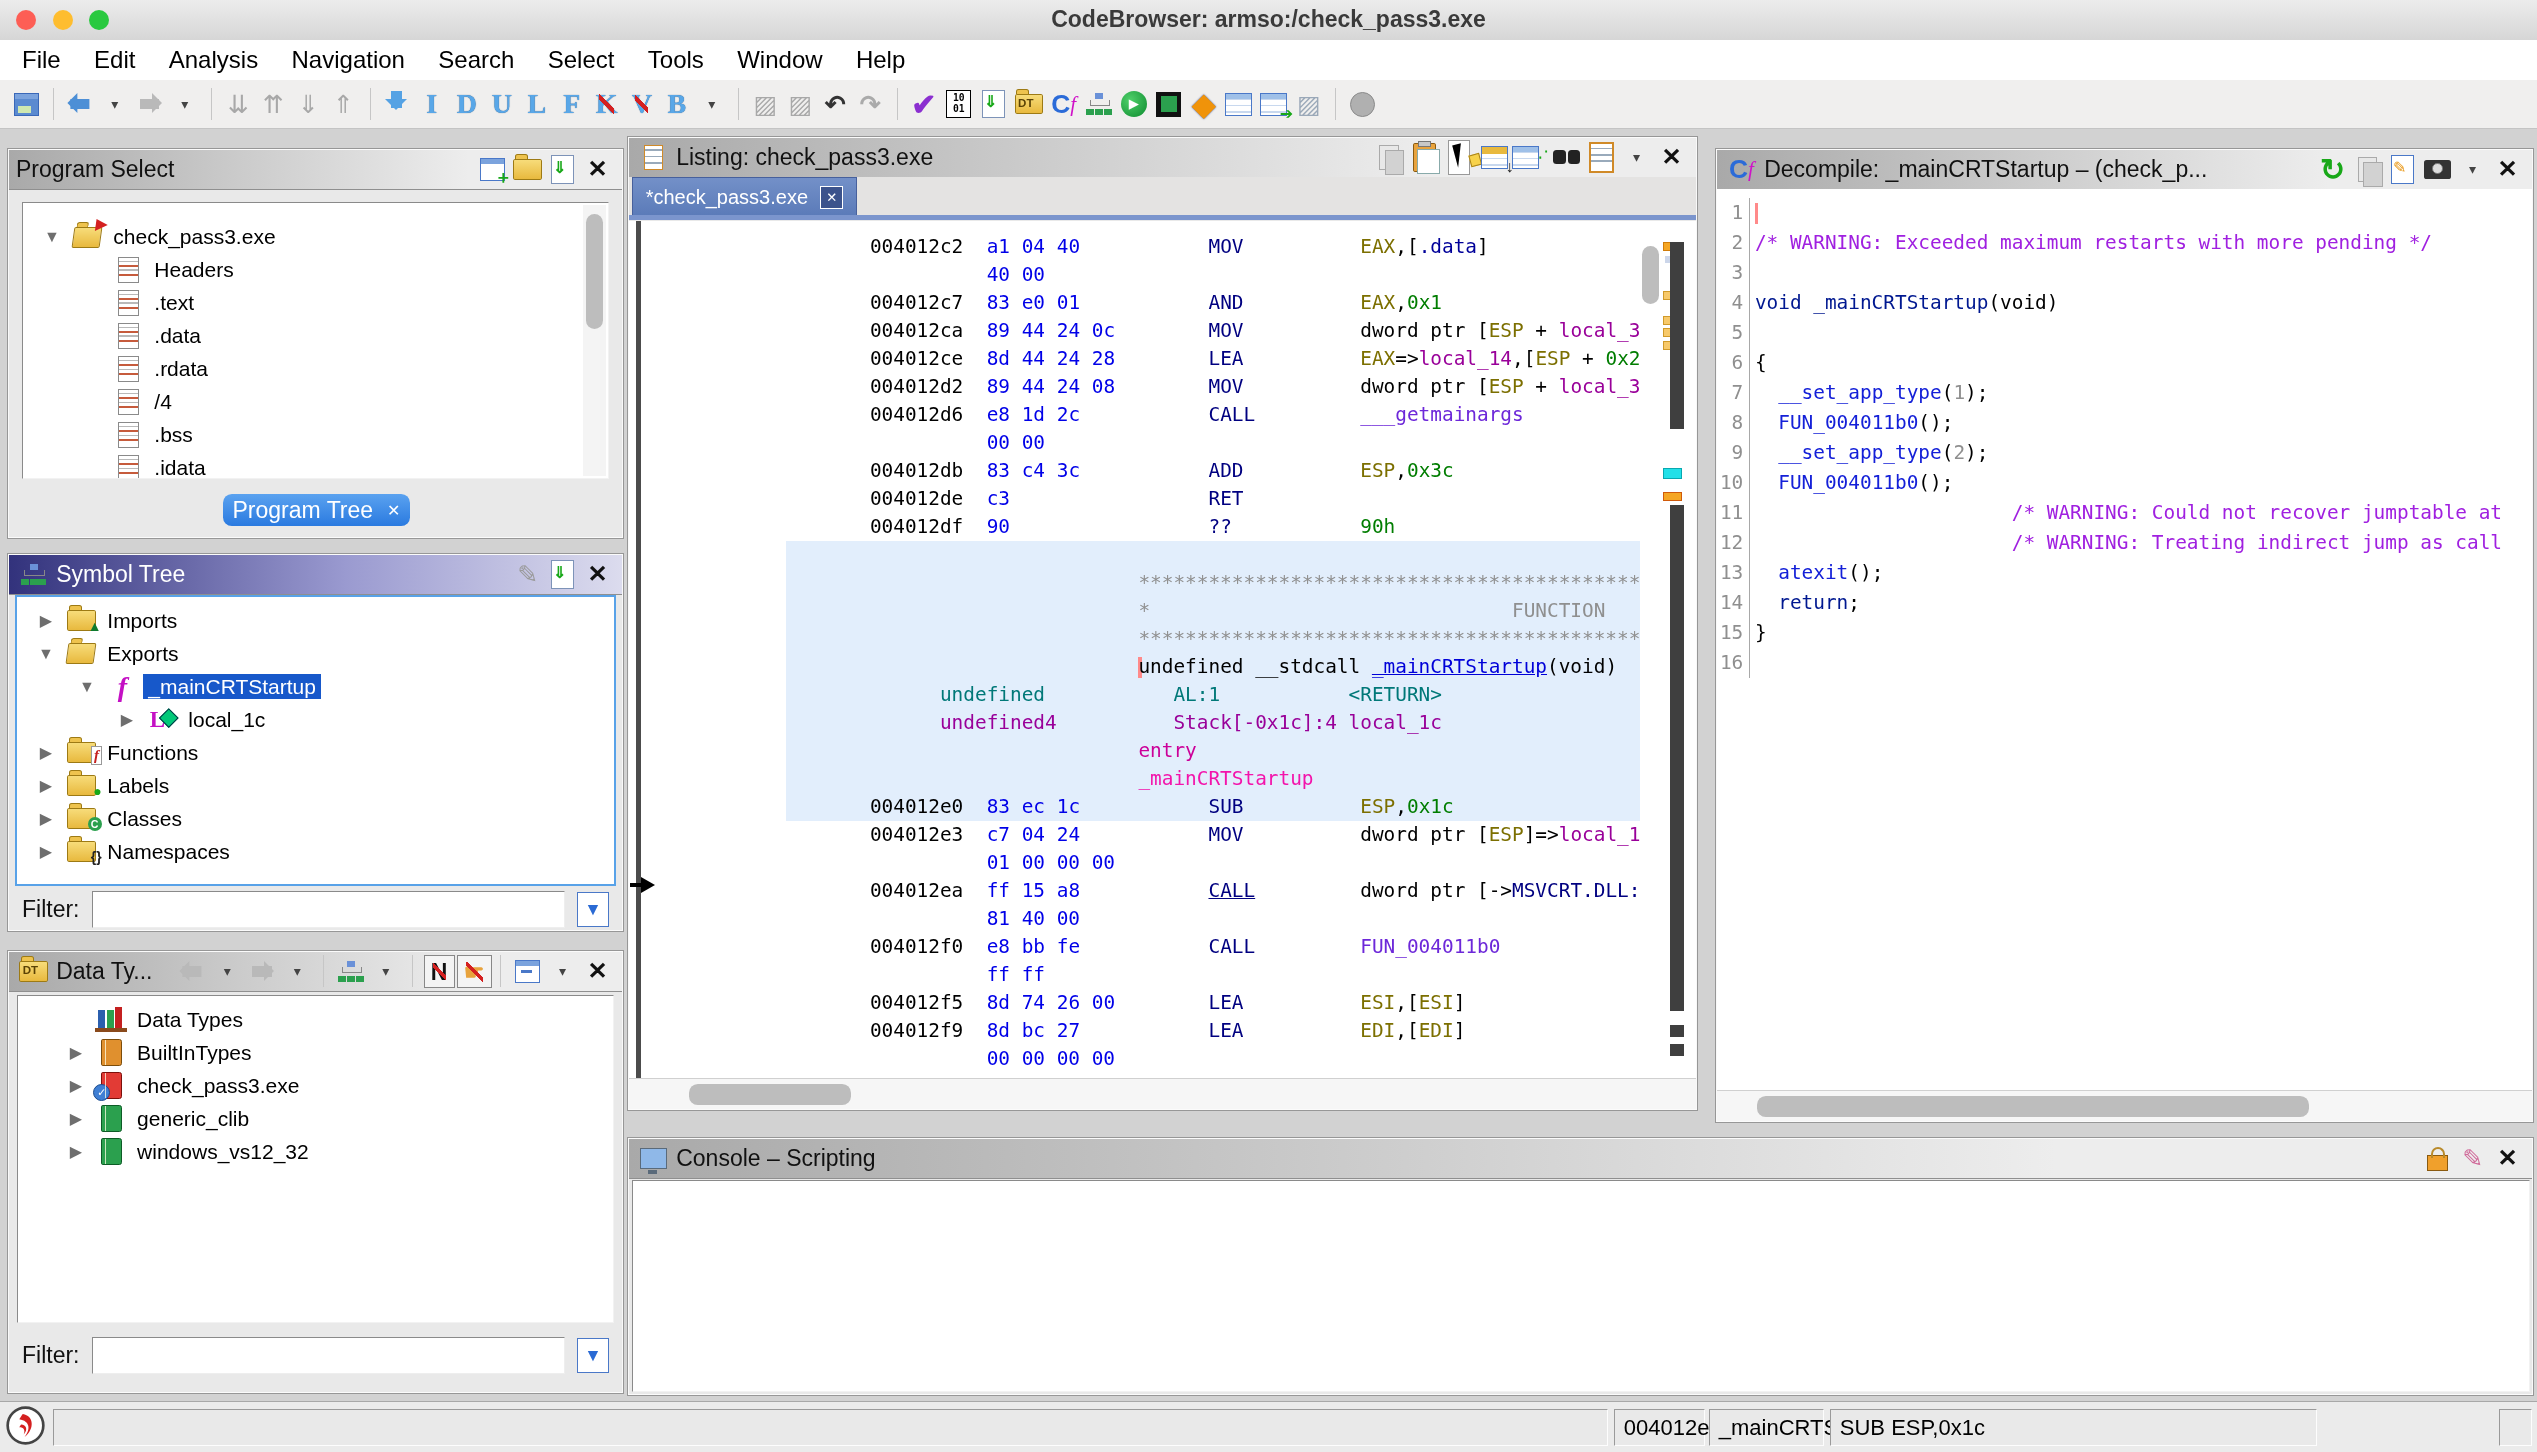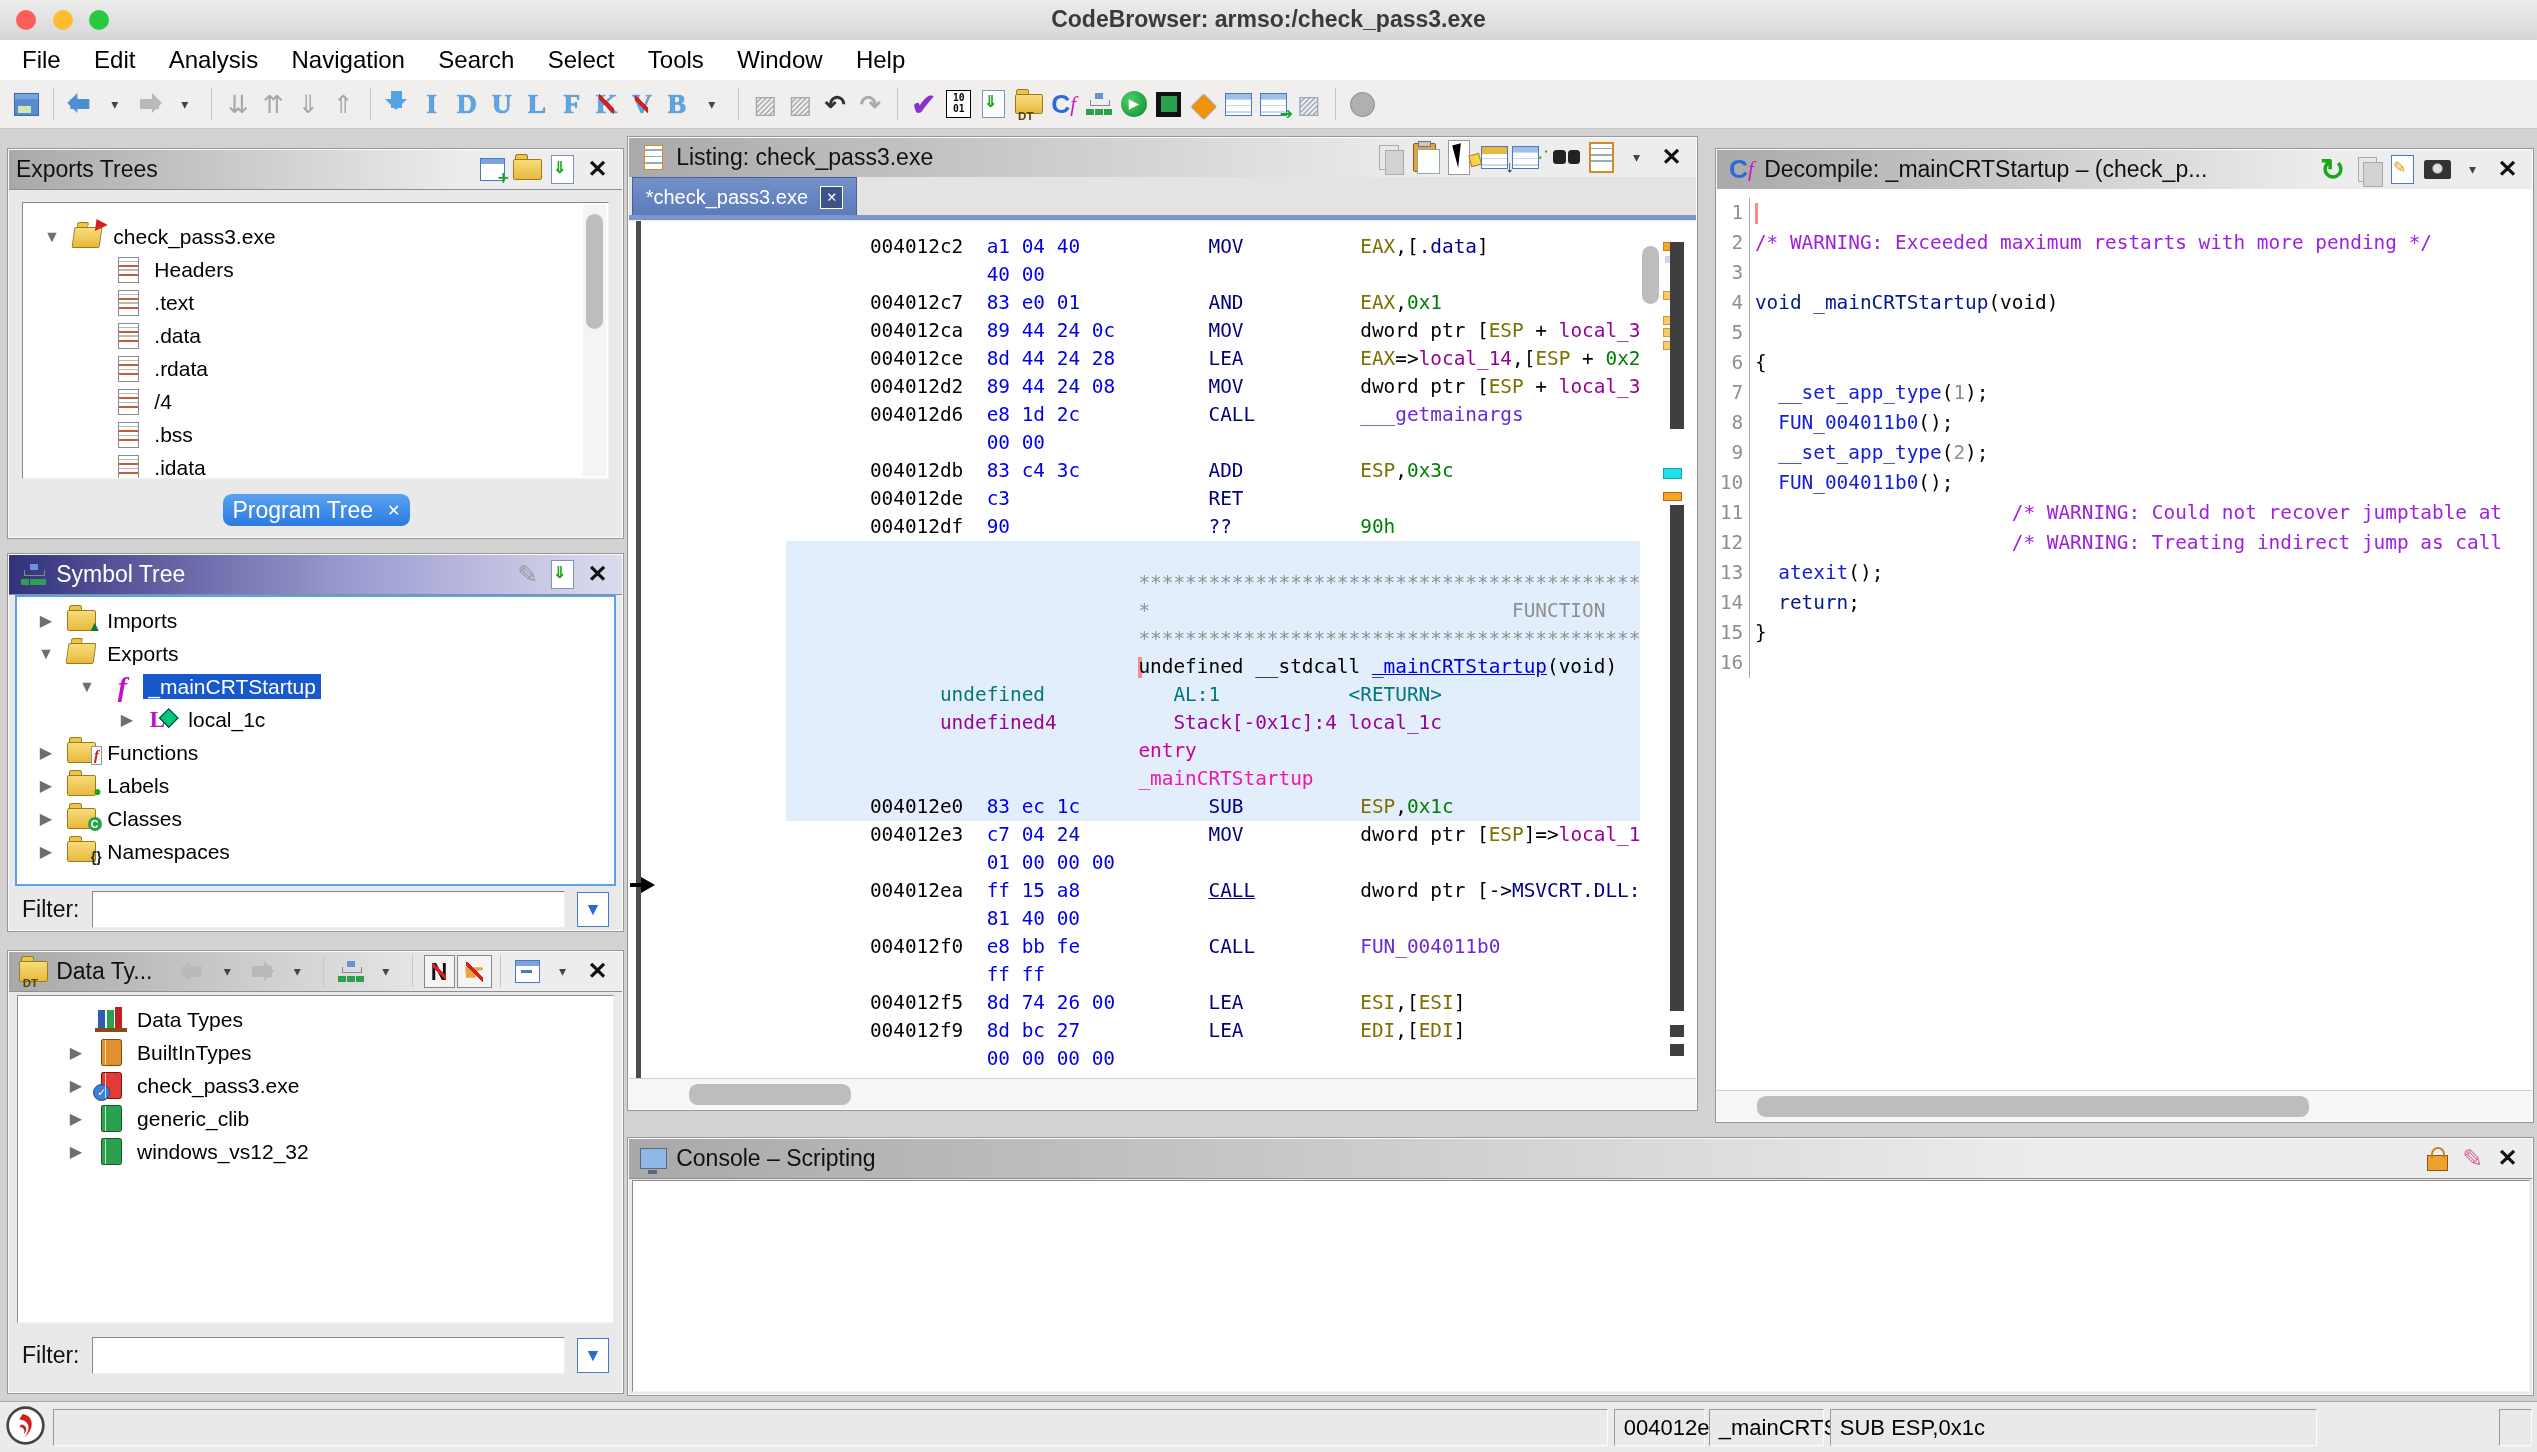--- a/index.html
+++ b/index.html
@@ -33,21 +33,21 @@
   .arrdn:after{content:'';position:absolute;left:-6.2px;bottom:-12.3px;border:11.5px solid transparent;border-top-color:#55a2e4;}
   .ltr{font:bold 28px "Liberation Serif",serif;color:#59a7e8;text-shadow:0 0 0.9px #1d4d7a;}
   .crossed{position:relative;}
   .crossed:after{content:'';position:absolute;left:3.5px;right:3.5px;top:3.5px;bottom:3.5px;
     background:linear-gradient(45deg,transparent 44%,#d42020 44%,#d42020 58%,transparent 58%);}
   .glyph{font-size:25px;}
   .fold{width:26.4px;height:18.5px;background:linear-gradient(#f7dc7a,#e8b93e);border:0.9px solid #9d7a14;
     border-radius:1.8px;position:relative;display:inline-block;}
   .fold:before{content:'';position:absolute;top:-6.2px;left:0.9px;width:10.6px;height:4.4px;
     background:#eec34e;border:0.9px solid #9d7a14;border-bottom:none;border-radius:2.6px 2.6px 0 0;}
-  .fold .lbl{position:absolute;left:2.6px;top:15px;font:bold 11.5px "Liberation Sans",sans-serif;color:#5a4205;}
+  .fold .lbl{position:absolute;left:2.6px;top:2px;font:bold 11.5px "Liberation Sans",sans-serif;color:#5a4205;}
   .fold.open{transform:skewX(-8deg);}
   .flagb{position:absolute;right:-5.3px;top:-8.8px;width:0;height:0;border-left:12.3px solid #d42020;
     border-top:6.2px solid transparent;border-bottom:6.2px solid transparent;}
   .badge{position:absolute;right:-7px;bottom:-3.5px;font-size:14px;line-height:1;}
   .doc{width:18.5px;height:24px;background:#fdfdfd;border:0.9px solid #8a8a8a;display:inline-block;
     background-image:linear-gradient(#fff 2.6px,#b9b9b9 2.6px 4.4px,#fff 4.4px 7px,#c65b3c 7px 8.8px,#fff 8.8px 11.5px,#b9b9b9 11.5px 13.2px,#fff 13.2px 16px,#c65b3c 16px 17.6px,#fff 17.6px);}
   .page{width:21px;height:26.4px;background:#fff;border:1.8px solid #7d93b8;display:inline-block;position:relative;}
   .page .ov{position:absolute;left:0.9px;top:3.5px;font-size:16px;line-height:1;}
   .book{width:18.5px;height:25px;border-radius:1.8px 2.6px 2.6px 1.8px;display:inline-block;position:relative;border:0.9px solid #555;}
   .book:after{content:'';position:absolute;left:2.6px;top:0;bottom:0;width:1.8px;background:rgba(255,255,230,.75);}
@@ -320,21 +320,21 @@
         <span class="glyph" style="color:#9aa8b8;">▨</span>
       </span>
       <span class="sep"></span>
       <span class="ic">
         <span style="width:23px;height:23px;border-radius:50%;background:#b0b0b0;border:1.8px solid #8a8a8a;display:inline-block;"></span>
       </span>
     </div>
 
   <div class="panel" style="left:7px;top:148px;width:615px;height:389px;">
     <div class="phead">
-      <span class="ptitle">Exports Trees</span>
+      <span class="ptitle">Program Select</span>
       <span id="pt-hicons" style="display: inline-flex; align-items: center;">
           <span class="ic">
             <span class="winic">
               <span class="ov" style="color:#18a818;">＋</span>
             </span>
           </span>
           <span class="ic">
             <span class="fold"></span>
           </span>
           <span class="ic">

